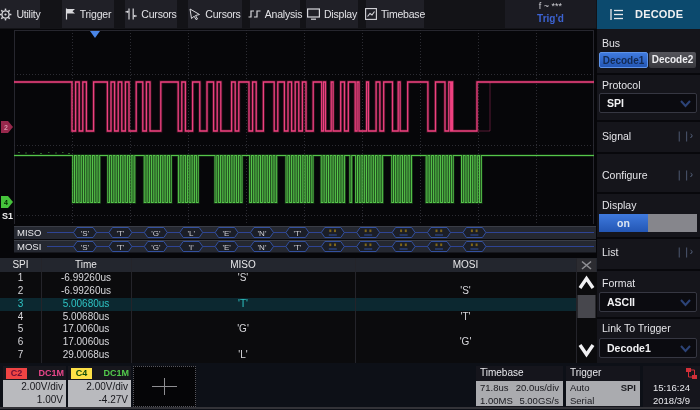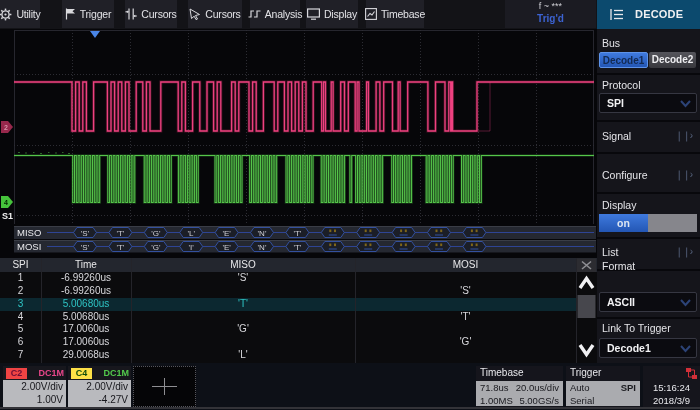--- a/index.html
+++ b/index.html
@@ -381,21 +381,21 @@
   <div class="psep" style="top:152px"></div>
   <div class="plbl" style="top:169px">Configure<span class="arr2" style="left:73px">❘❘›</span></div>
   <div class="psep" style="top:192px"></div>
   <div class="plbl" style="top:199px">Display</div>
   <div class="abs" style="left:2px;top:214px;width:98px;height:18px;background:#86868c">
     <div class="abs" style="left:0;top:0;width:49px;height:18px;background:linear-gradient(#3f7ade,#2356b4);color:#dde6f2;font-weight:bold;font-size:10.5px;text-align:center;line-height:18px">on</div>
   </div>
   <div class="psep" style="top:237px"></div>
   <div class="plbl" style="top:246px">List<span class="arr2" style="left:73px">❘❘›</span></div>
   <div class="psep" style="top:269px"></div>
-  <div class="plbl" style="top:260px">Format</div>
+  <div class="plbl" style="top:277px">Format</div>
   <div class="pdrop" style="top:292px">ASCII<svg style="position:absolute;right:5px;top:6px" width="11" height="8" viewBox="0 0 11 8">
         <path d="M1 1 L5.5 6 L10 1" stroke="#2c4377" stroke-width="2" fill="none"></path>
       </svg></div>
   <div class="psep" style="top:317px"></div>
   <div class="plbl" style="top:322px">Link To Trigger</div>
   <div class="pdrop" style="top:338px">Decode1<svg style="position:absolute;right:5px;top:6px" width="11" height="8" viewBox="0 0 11 8">
         <path d="M1 1 L5.5 6 L10 1" stroke="#2c4377" stroke-width="2" fill="none"></path>
       </svg></div>
 </div>
 

